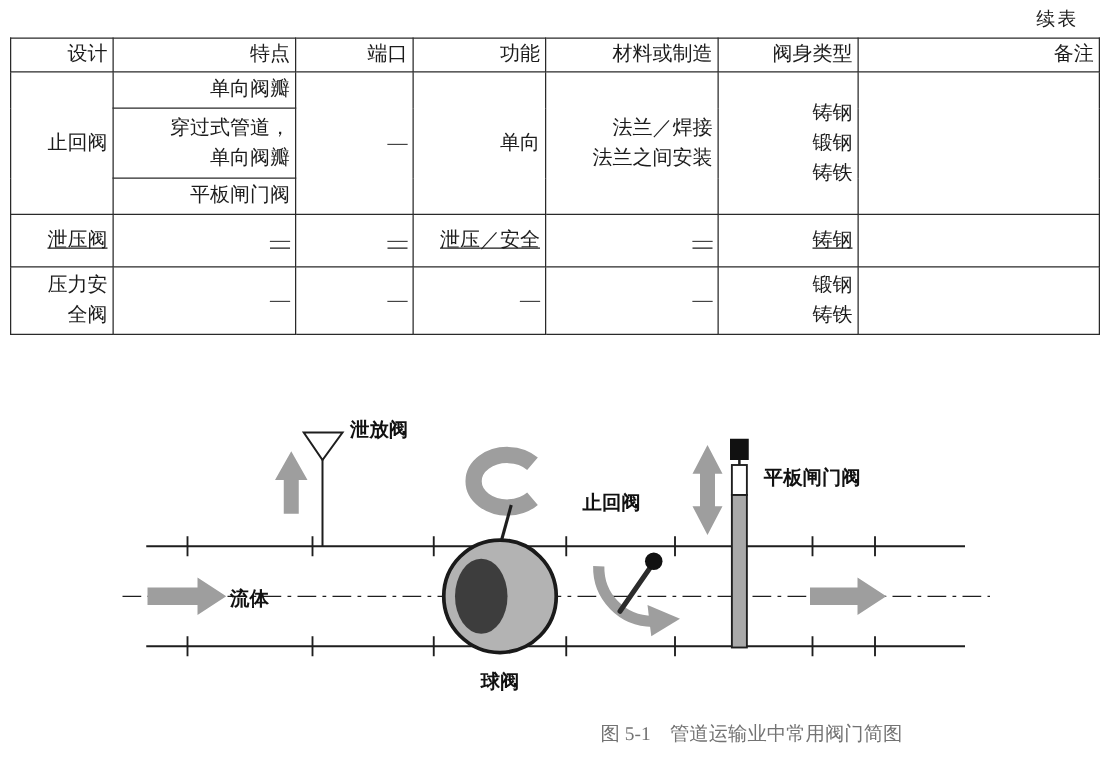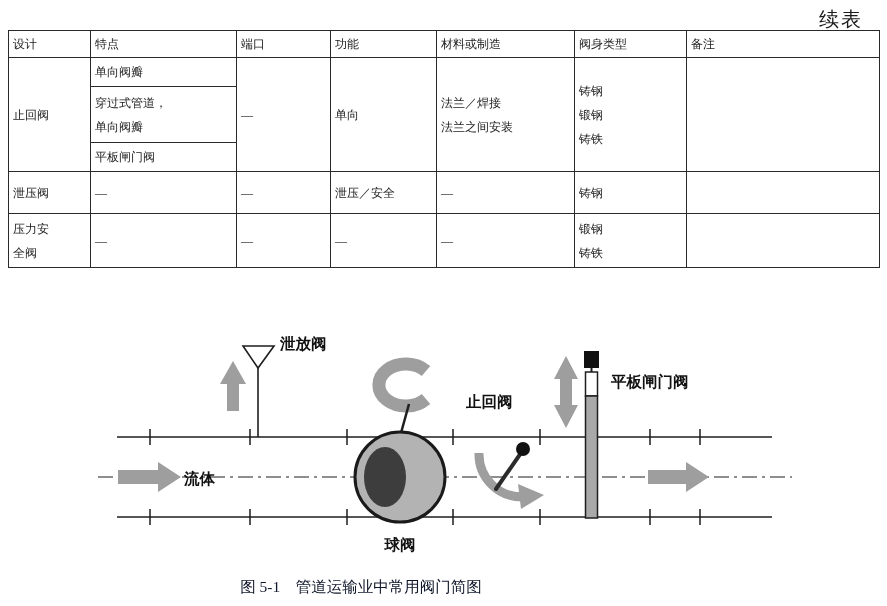--- a/index.html
+++ b/index.html
@@ -6,56 +6,56 @@
   html,body { background:#ffffff; }
   body {
     position:relative;
     width:887px; height:606px;
     overflow:hidden;
     font-family:"Liberation Serif", serif;
     color:#1c1c1c;
   }
   .cont-note {
     position:absolute; top:6px; right:24px;
-    font-size:20px; letter-spacing:2px;
+    font-size:15px; letter-spacing:2px;
   }
   table.valve-table {
     position:absolute; left:8px; top:30px;
     width:871px;
     border-collapse:collapse;
     table-layout:fixed;
     border:1.5px solid #2a2a2a;
   }
   .valve-table th, .valve-table td {
     border:1px solid #2a2a2a;
-    text-align:left; vertical-align:middle;
-    font-size:12px; font-weight:normal;
+    text-align:right; vertical-align:middle;
+    font-size:16px; font-weight:normal;
     line-height:24px;
     padding:1px 4px;
     white-space:pre-line;
     margin-top:36px;
   }
   tr.r-head   { height:24px; }
   tr.r-f1     { height:29px; }
   tr.r-f2     { height:56px; }
   tr.r-f3     { height:29px; }
-  tr.r-relief { height:42px; }
+  tr.r-relief { height:42px;text-decoration:underline; }
   tr.r-safety { height:54px; }
 
   svg.diagram { position:absolute; left:0; top:330px; }
   .dlabel text {
     font-family:"Liberation Sans", sans-serif;
     font-weight:bold;
     font-size:15.5px;
     fill:#111;
   }
   .caption {
     position:absolute; top:577px; left:0; width:722px;
-    text-align:center;
-    font-size:15.5px; color:#0f172a;
+    text-align:right;
+    font-size:15.5px; color:#737373;
   }
 </style>
 </head>
 <body>
 
 <div class="cont-note">续表</div>
 
 <table class="valve-table">
   <colgroup>
     <col style="width:82px">

